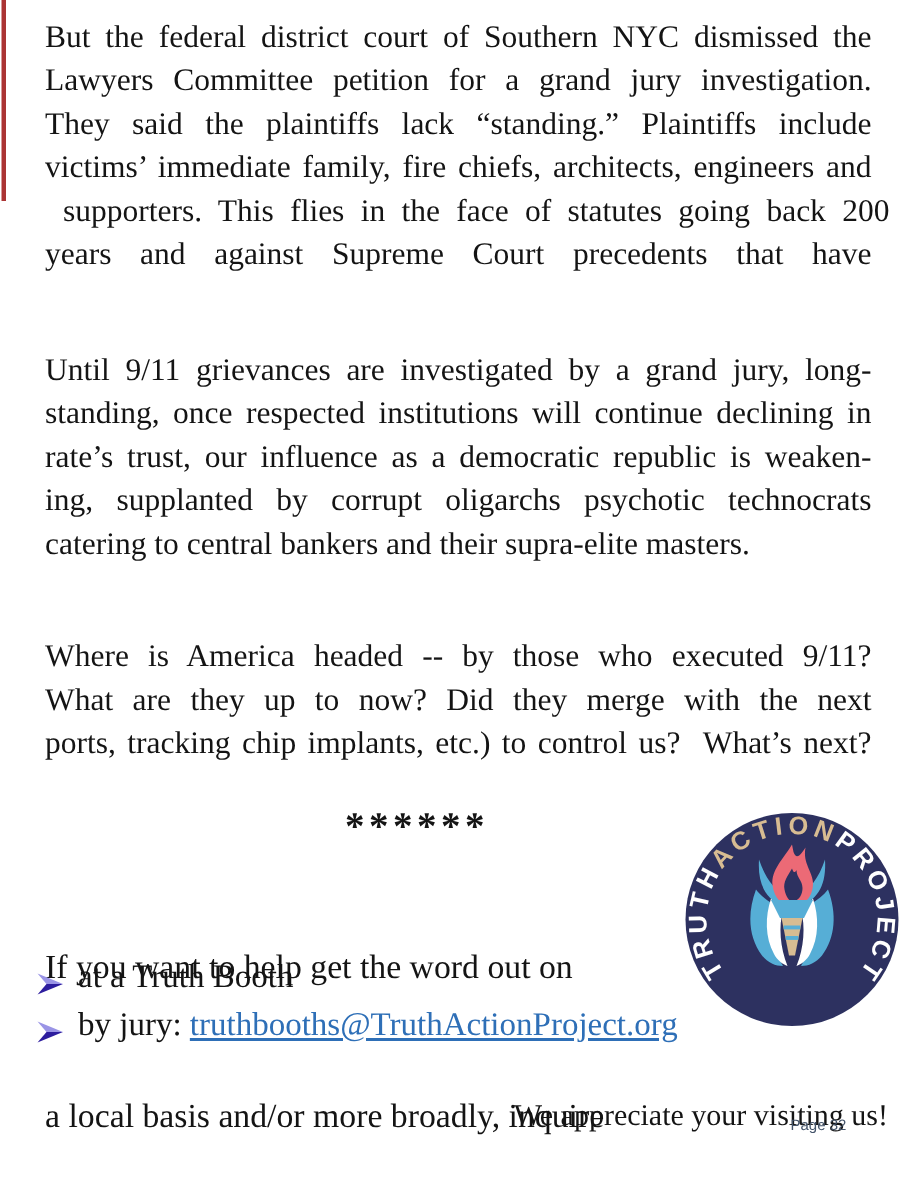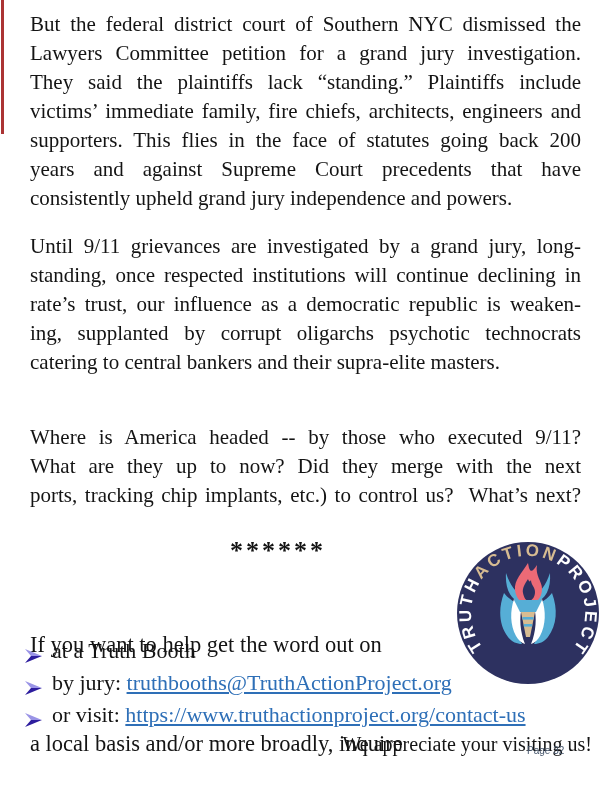--- a/index.html
+++ b/index.html
@@ -29,23 +29,22 @@
 
 <div class="page">
 
   <div class="red-edge"></div>
 
   <div class="para" id="p1">
     <div class="jline" style="word-spacing: 4.65px;">But the federal district court of Southern NYC dismissed the</div>
     <div class="jline" style="word-spacing: 7.9px;">Lawyers Committee petition for a grand jury investigation.</div>
     <div class="jline" style="word-spacing: 9.67px;">They said the plaintiffs lack “standing.” Plaintiffs include</div>
     <div class="jline" style="word-spacing: 2.66px;">victims’ immediate family, fire chiefs, architects, engineers and</div>
-    <div class="jline" style="word-spacing: 5.62px;">supporters. This flies in the face of statutes going back 200</div>
+    <div class="jline" style="word-spacing: 5.62px; margin-left: 12px;">supporters. This flies in the face of statutes going back 200</div>
     <div class="jline" style="word-spacing: 13.82px;">years and against Supreme Court precedents that have</div>
-    <div class="jline">consistently upheld grand jury independence and powers.</div>
   </div>
 
   <div class="para" id="p2">
     <div class="jline" style="word-spacing: 5.22px;">Until 9/11 grievances are investigated by a grand jury, long-</div>
     <div class="jline" style="word-spacing: 3.73px;">standing, once respected institutions will continue declining in</div>
     <div class="jline" style="word-spacing: 3.95px;">rate’s trust, our influence as a democratic republic is weaken-</div>
     <div class="jline" style="word-spacing: 10.28px;">ing, supplanted by corrupt oligarchs psychotic technocrats</div>
     <div class="jline">catering to central bankers and their supra-elite masters.</div>
   </div>
 
@@ -72,28 +71,20 @@
       <span>at a Truth Booth</span>
     </div>
     <div class="bullet-row">
       <svg class="arrow" viewBox="0 0 19 16">
         <polygon points="1,1 18,8 7,8" fill="#9a94e6"></polygon>
         <polygon points="1,15 18,8 7,8" fill="#2d1d9e"></polygon>
         <polygon points="0,4 5,8 0,12" fill="#ffffff"></polygon>
       </svg>
       <span>by jury: </span><a class="doc-link">truthbooths@TruthActionProject.org</a>
     </div>
-    <div class="bullet-row">
-      <svg class="arrow" viewBox="0 0 19 16">
-        <polygon points="1,1 18,8 7,8" fill="#9a94e6"></polygon>
-        <polygon points="1,15 18,8 7,8" fill="#2d1d9e"></polygon>
-        <polygon points="0,4 5,8 0,12" fill="#ffffff"></polygon>
-      </svg>
-      <span>or visit: </span><a class="doc-link">https://www.truthactionproject.org/contact-us</a>
-    </div>
   </div>
 
   <svg class="logo" viewBox="0 0 152 152">
     <circle cx="76" cy="76" r="75" fill="#ffffff"></circle>
     <circle cx="76" cy="76" r="71" fill="#2d3160"></circle>
     <defs>
       <path id="logoArc" d="M 31.1 111.1 A 57 57 0 1 1 120.9 111.1" fill="none"></path>
     </defs>
     <text font-size="17" letter-spacing="3">
       <textPath href="#logoArc">

